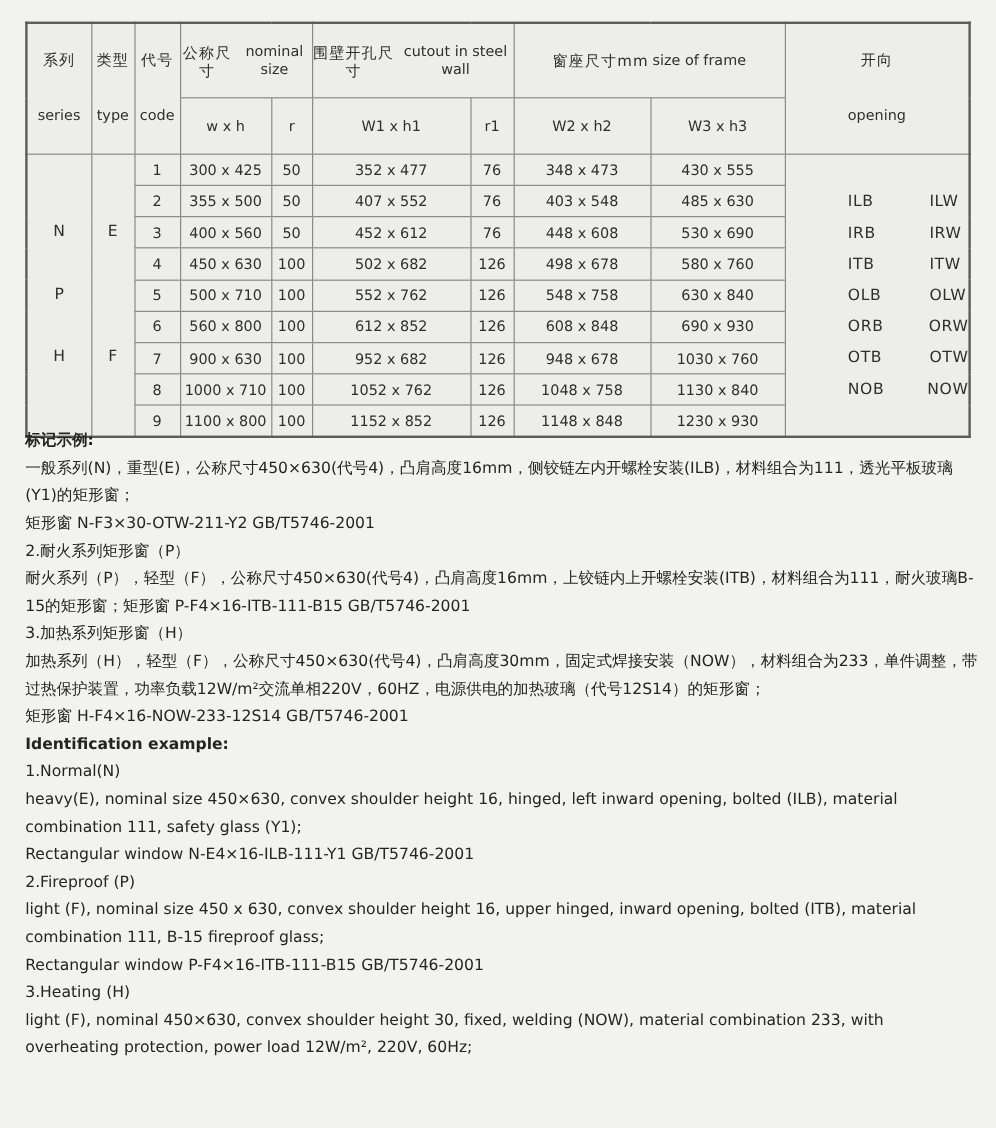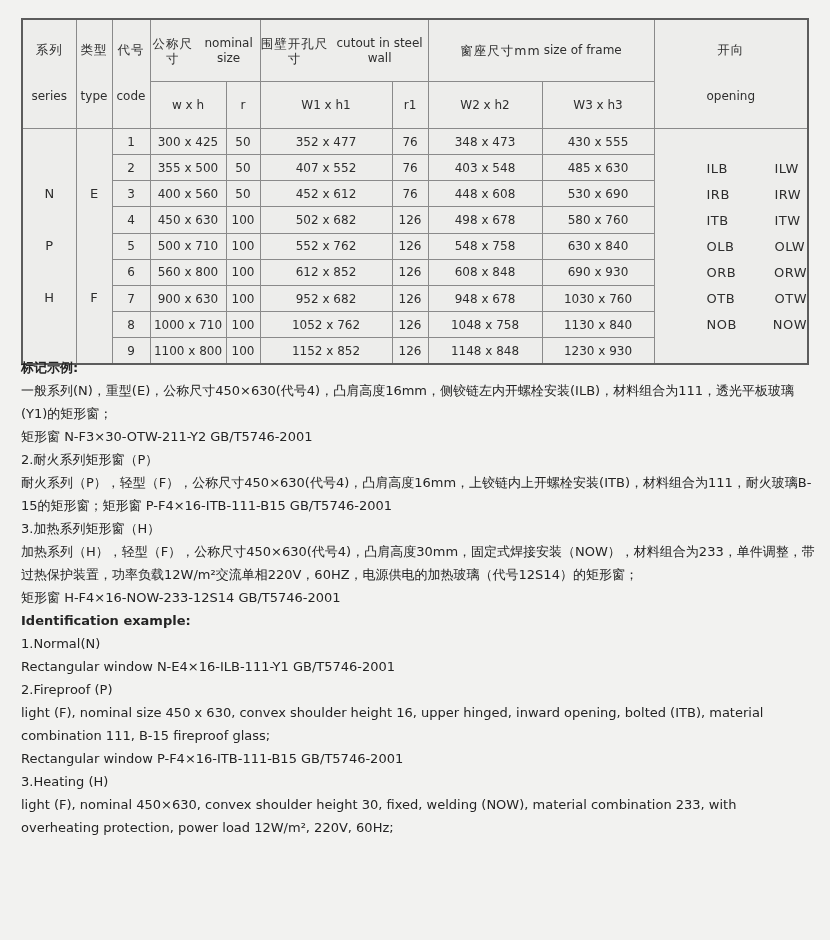--- a/index.html
+++ b/index.html
@@ -246,20 +246,21 @@
   <div class="bold">标记示例:</div>
   <div>一般系列(N)，重型(E)，公称尺寸450×630(代号4)，凸肩高度16mm，侧铰链左内开螺栓安装(ILB)，材料组合为111，透光平板玻璃(Y1)的矩形窗；</div>
   <div>矩形窗 N-F3×30-OTW-211-Y2 GB/T5746-2001</div>
   <div>2.耐火系列矩形窗（P）</div>
   <div>耐火系列（P），轻型（F），公称尺寸450×630(代号4)，凸肩高度16mm，上铰链内上开螺栓安装(ITB)，材料组合为111，耐火玻璃B-15的矩形窗；矩形窗 P-F4×16-ITB-111-B15 GB/T5746-2001</div>
   <div>3.加热系列矩形窗（H）</div>
   <div>加热系列（H），轻型（F），公称尺寸450×630(代号4)，凸肩高度30mm，固定式焊接安装（NOW），材料组合为233，单件调整，带过热保护装置，功率负载12W/m²交流单相220V，60HZ，电源供电的加热玻璃（代号12S14）的矩形窗；</div>
   <div>矩形窗 H-F4×16-NOW-233-12S14 GB/T5746-2001</div>
   <div class="bold">Identification example:</div>
   <div>1.Normal(N)</div>
+  <div>heavy(E), nominal size 450×630, convex shoulder height 16, hinged, left inward opening, bolted (ILB), material combination 111, safety glass (Y1);</div>
   <div>Rectangular window N-E4×16-ILB-111-Y1 GB/T5746-2001</div>
   <div>2.Fireproof (P)</div>
   <div>light (F), nominal size 450 x 630, convex shoulder height 16, upper hinged, inward opening, bolted (ITB), material combination 111, B-15 fireproof glass;</div>
   <div>Rectangular window P-F4×16-ITB-111-B15 GB/T5746-2001</div>
   <div>3.Heating (H)</div>
   <div>light (F), nominal 450×630, convex shoulder height 30, fixed, welding (NOW), material combination 233, with overheating protection, power load 12W/m², 220V, 60Hz;</div>
 
 </div>
 
 </body></html>

